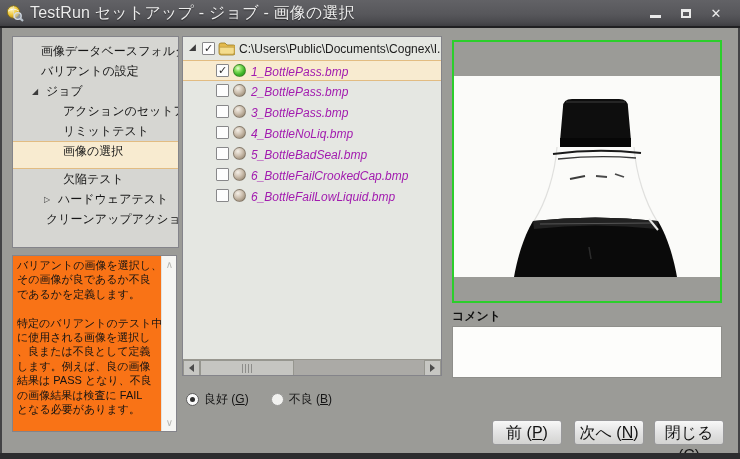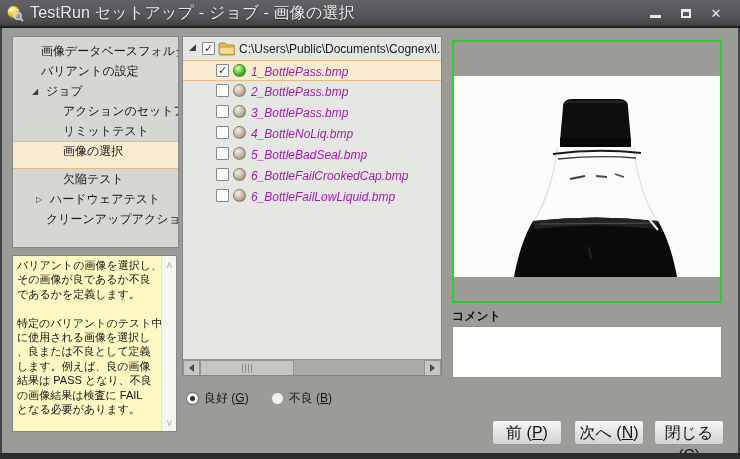--- a/index.html
+++ b/index.html
@@ -32,32 +32,32 @@
   
   .nav-panel{
     position:absolute; left:12px; top:36px; width:167px; height:212px;
     background:#d6d6d2; border:1px solid #84848a; padding-top:4px; overflow:hidden;
   }
   .nav-item{ position:relative; height:20px; line-height:20px; white-space:nowrap; cursor:default; }
   .nav-item .expander{ display:inline-block; width:12px; font-size:8px; color:#3c3c3c; text-align:center; margin-right:5px; vertical-align:1px;}
   .ind-l1{ padding-left:28px; }
   .ind-job{ padding-left:16px; }
   .ind-l2{ padding-left:50px; }
-  .ind-hw{ padding-left:20px; }
+  .ind-hw{ padding-left:28px; }
   .ind-cleanup{ padding-left:33px; }
   .nav-item.selected{
     background:var(--sel-bg);
     border-top:1px solid var(--sel-border); border-bottom:1px solid var(--sel-border);
     height:28px; line-height:18px;
   }
 
   
   .desc-panel{
     position:absolute; left:12px; top:255px; width:165px; height:177px;
-    background:#fef9c3; border:1px solid #84848a; overflow:hidden;
+    background:#f97316; border:1px solid #84848a; overflow:hidden;
   }
   .desc-text{
     position:absolute; left:4px; top:2px; width:146px;
     font-size:11px; line-height:14.4px; white-space:pre-line; color:#131313;
   }
   .desc-scrollbar{
     position:absolute; top:0; right:0; bottom:0; width:15px;
     background:#f6f6f3; border-left:1px solid #e3e3de;
   }
   .scroll-arrow{ position:absolute; left:0; width:15px; text-align:center; color:#b7b7b3; font-size:10px; }
@@ -108,21 +108,21 @@
   .tri-left{ width:0; height:0; border-top:4px solid transparent; border-bottom:4px solid transparent; border-right:5px solid #4c4c4c; }
   .tri-right{ width:0; height:0; border-top:4px solid transparent; border-bottom:4px solid transparent; border-left:5px solid #4c4c4c; }
   .hs-thumb{
     position:absolute; left:17px; top:0; width:94px; height:16px; background:#c5c5c1;
     border:1px solid #96968f; display:flex; align-items:center; justify-content:center;
   }
   .hs-grip{ width:11px; height:9px;
     background:repeating-linear-gradient(90deg,#8d8d8a 0 1px,transparent 1px 3px); }
 
   
-  .grade-row{ position:absolute; left:186px; top:391px; height:16px; display:flex; align-items:flex-end; gap:22px; }
+  .grade-row{ position:absolute; left:186px; top:391px; height:16px; display:flex; align-items:center; gap:22px; }
   .radio-option{ display:flex; align-items:center; gap:5px; cursor:default; }
   .radio-dot{
     width:13px; height:13px; border-radius:50%; background:#f1f1ef; border:1px solid #9a9a98;
     display:flex; align-items:center; justify-content:center;
   }
   .radio-dot .pip{ width:5px; height:5px; border-radius:50%; background:transparent; }
   .radio-option.on .radio-dot{ background:#fafafa; border-color:#5c5c5c; }
   .radio-option.on .pip{ background:#2f2f2f; }
 
   

